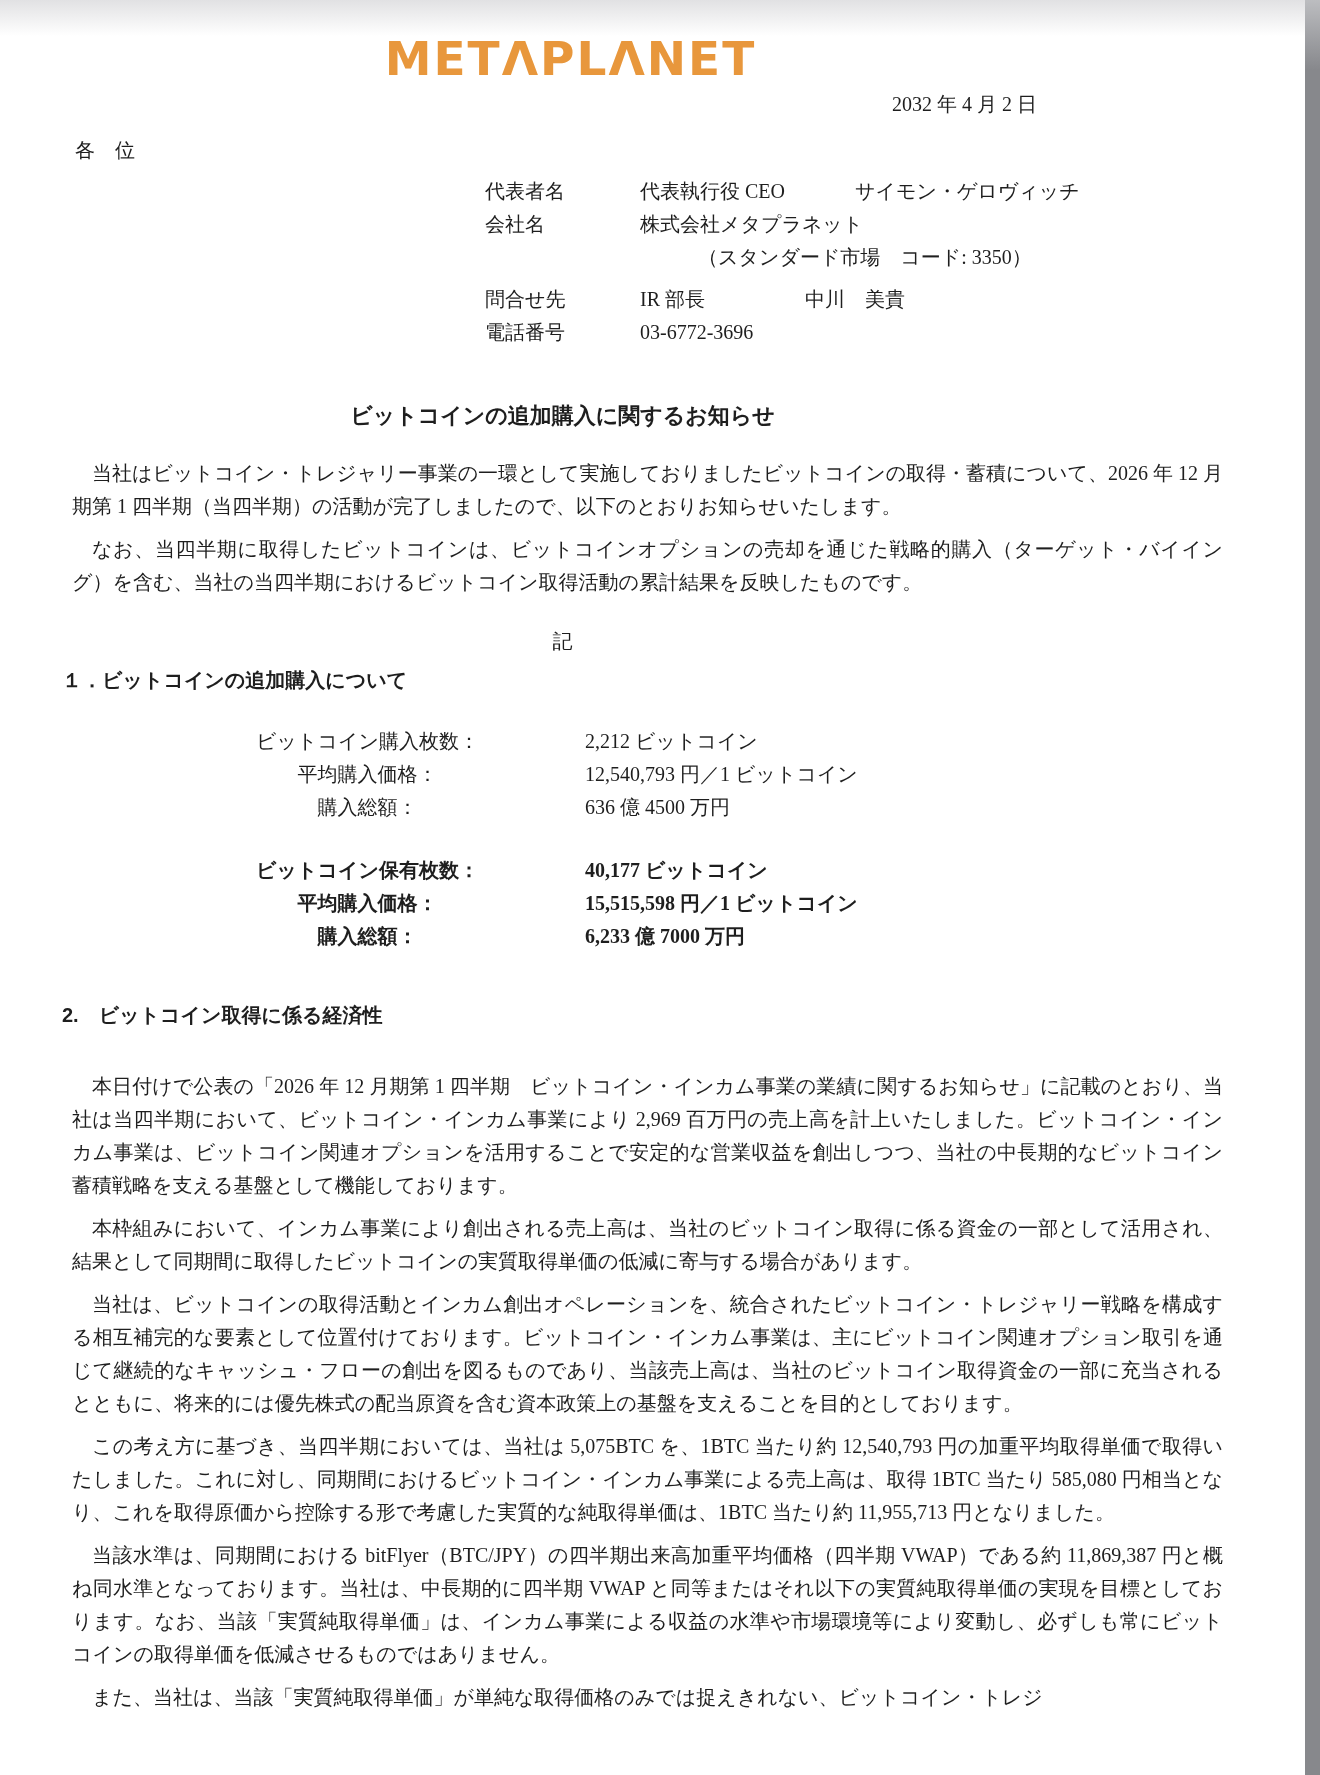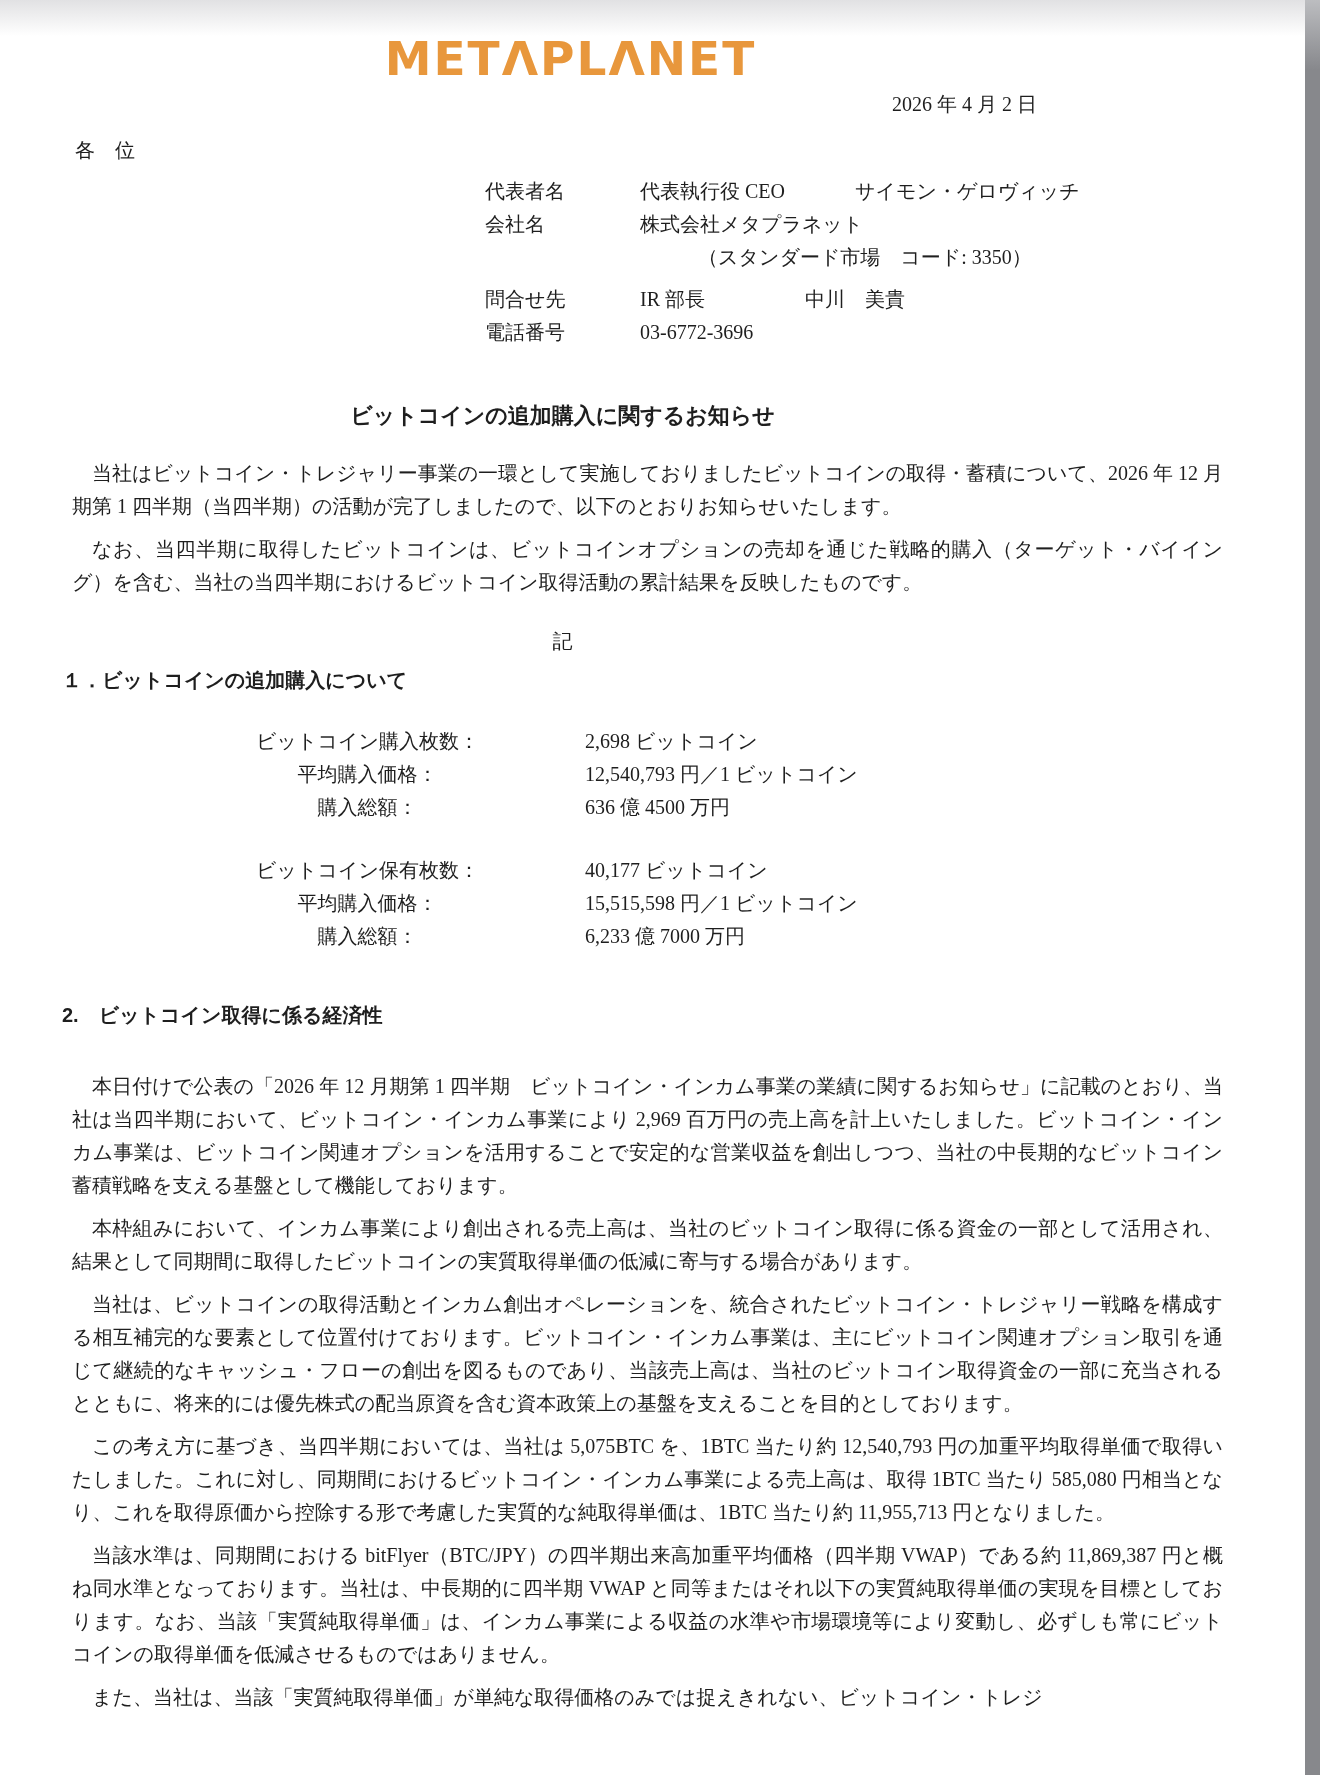--- a/index.html
+++ b/index.html
@@ -112,40 +112,40 @@
     font-size: 20px;
     line-height: 33px;
   }
   .sec-heading.sec2 { margin-top: 46px; margin-bottom: 38px; }
   .data-list {
     margin-top: 28px;
     margin-left: 88px;
     font-size: 20px;
     line-height: 33px;
   }
-  .data-group.gap-top { margin-top: 30px; }
+  .data-group.gap-top { margin-top: 30px; font-weight: bold; }
   .dl-label {
     display: inline-block;
     width: 435px;
     vertical-align: top;
     text-align: center;
   }
   .dl-value { display: inline-block; vertical-align: top; }
 </style>
 </head>
 <body>
 
 <div class="top-shade"></div>
 <div class="scroll-strip"></div>
 
 <div class="content">
 
   <div class="logo" style="color: rgb(232, 151, 60);">METΛPLΛNET</div>
 
-  <div class="date-line">2026 年 4 月 2 日</div>
+  <div class="date-line">2032 年 4 月 2 日</div>
 
   <div class="salutation">各　位</div>
 
   <div class="company-block">
     <div class="ci-row">
       <span class="ci-label">代表者名</span><span class="ci-value w-rep">代表執行役 CEO</span><span class="ci-value">サイモン・ゲロヴィッチ</span>
     </div>
     <div class="ci-row">
       <span class="ci-label">会社名</span><span class="ci-value">株式会社メタプラネット</span>
     </div>
@@ -165,21 +165,21 @@
   <p class="body-p first">当社はビットコイン・トレジャリー事業の一環として実施しておりましたビットコインの取得・蓄積について、2026 年 12 月期第 1 四半期（当四半期）の活動が完了しましたので、以下のとおりお知らせいたします。</p>
   <p class="body-p">なお、当四半期に取得したビットコインは、ビットコインオプションの売却を通じた戦略的購入（ターゲット・バイイング）を含む、当社の当四半期におけるビットコイン取得活動の累計結果を反映したものです。</p>
 
   <div class="ki-marker">記</div>
 
   <h2 class="sec-heading">１．ビットコインの追加購入について</h2>
 
   <div class="data-list">
     <div class="data-group">
       <div class="dl-row">
-        <span class="dl-label">ビットコイン購入枚数：</span><span class="dl-value">2,698 ビットコイン</span>
+        <span class="dl-label">ビットコイン購入枚数：</span><span class="dl-value">2,212 ビットコイン</span>
       </div>
       <div class="dl-row">
         <span class="dl-label">平均購入価格：</span><span class="dl-value">12,540,793 円／1 ビットコイン</span>
       </div>
       <div class="dl-row">
         <span class="dl-label">購入総額：</span><span class="dl-value">636 億 4500 万円</span>
       </div>
     </div>
     <div class="data-group gap-top">
       <div class="dl-row">

